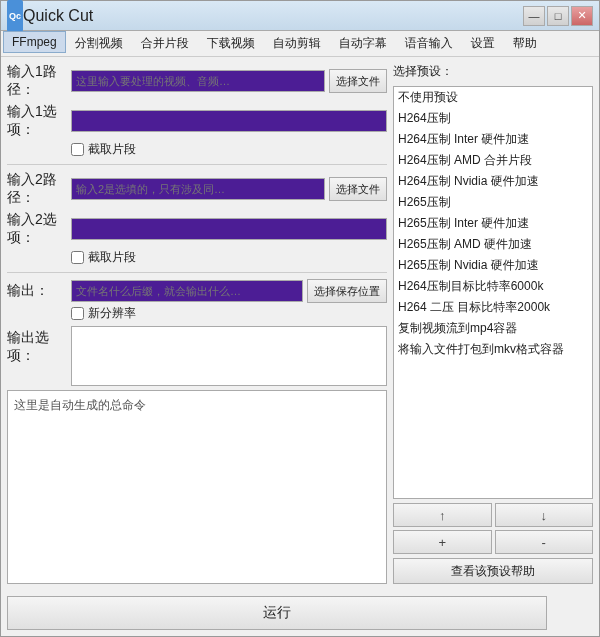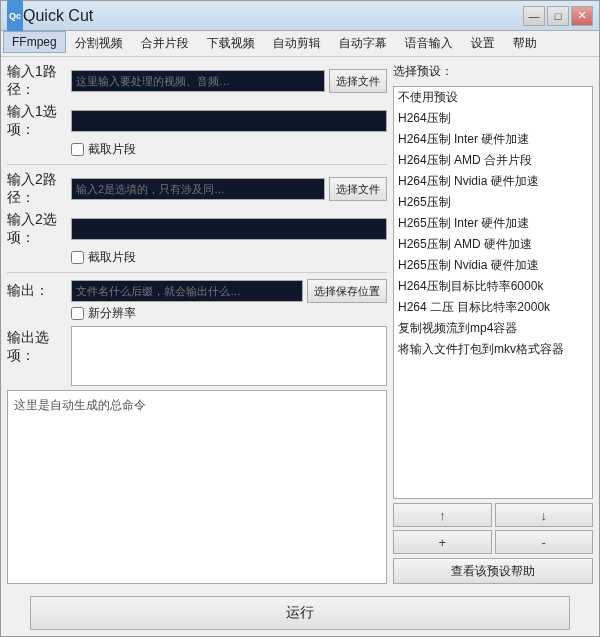--- a/index.html
+++ b/index.html
@@ -119,21 +119,21 @@
       width: 60px;
       font-size: 14px;
       color: #222;
       flex-shrink: 0;
       text-align: left;
     }
     .form-input {
       flex: 1;
       height: 22px;
       border: 1px solid #aaa;
-      background: #0f172a;
+      background: #4c1d95;
       padding: 0 4px;
       font-size: 11px;
       color: #888;
       font-family: "Microsoft YaHei", sans-serif;
     }
     .btn-small {
       height: 24px;
       padding: 0 6px;
       border: 1px solid #aaa;
       background: linear-gradient(to bottom, #f5f5f5, #e0e0e0);
@@ -177,21 +177,21 @@
       flex: 1;
       padding: 6px;
       font-size: 12px;
       color: #555;
       min-height: 80px;
     }
 
     .run-bar {
       padding: 6px;
       display: flex;
-      justify-content: center;
+      justify-content: flex-start;
       flex-shrink: 0;
     }
     .btn-run {
       width: 540px;
       height: 34px;
       border: 1px solid #aaa;
       background: linear-gradient(to bottom, #f5f5f5, #e0e0e0);
       cursor: pointer;
       font-size: 14px;
       color: #222;

